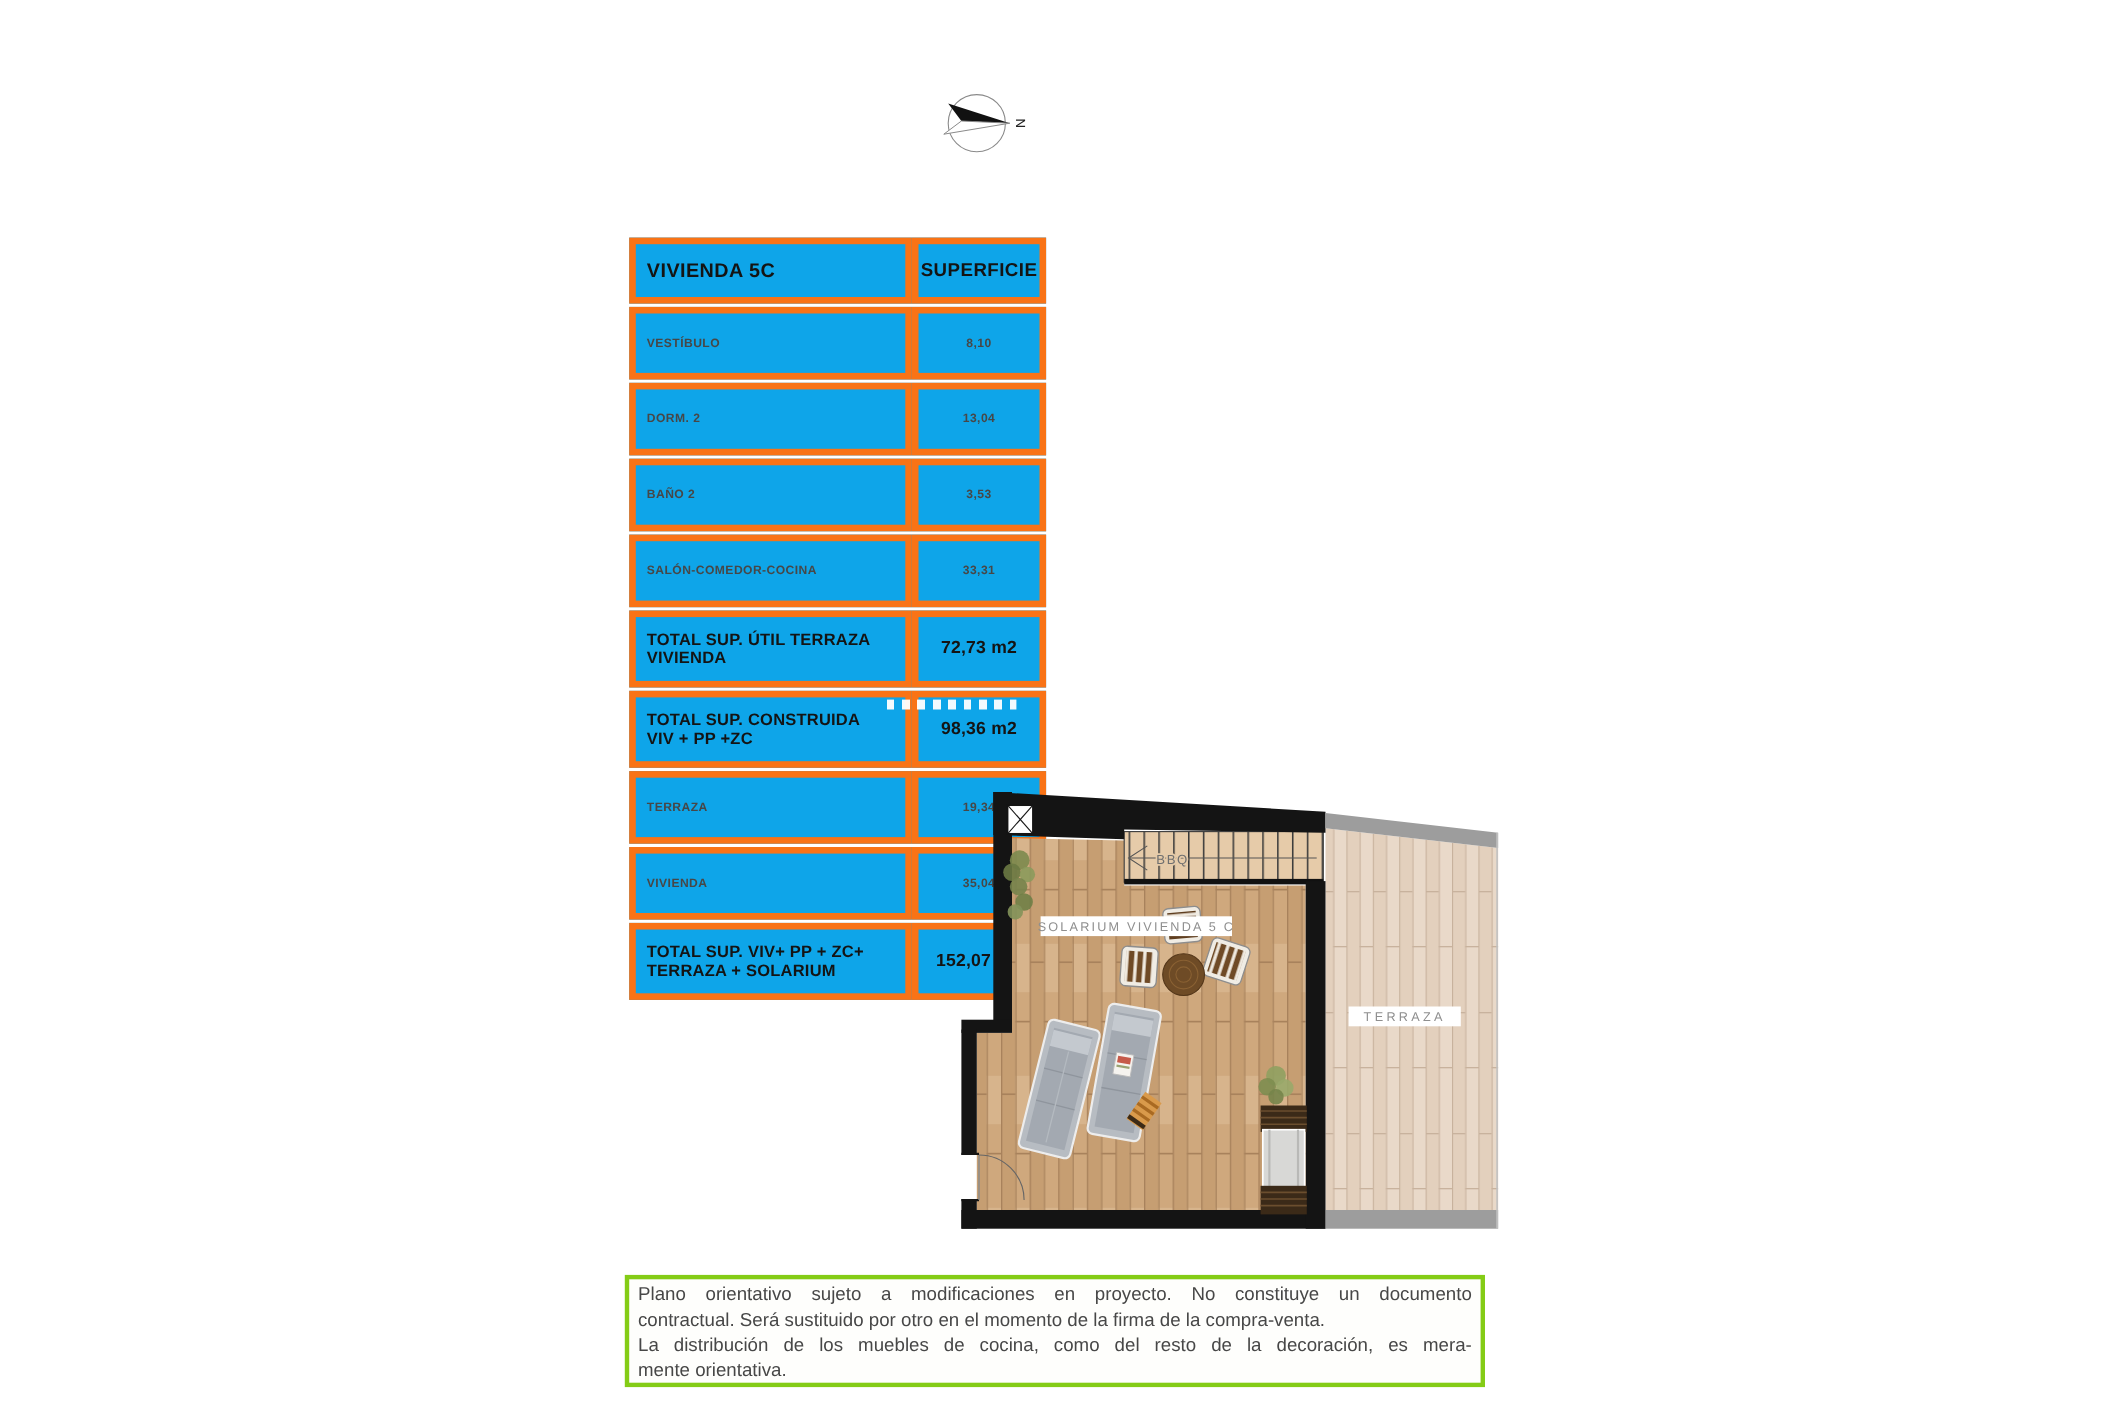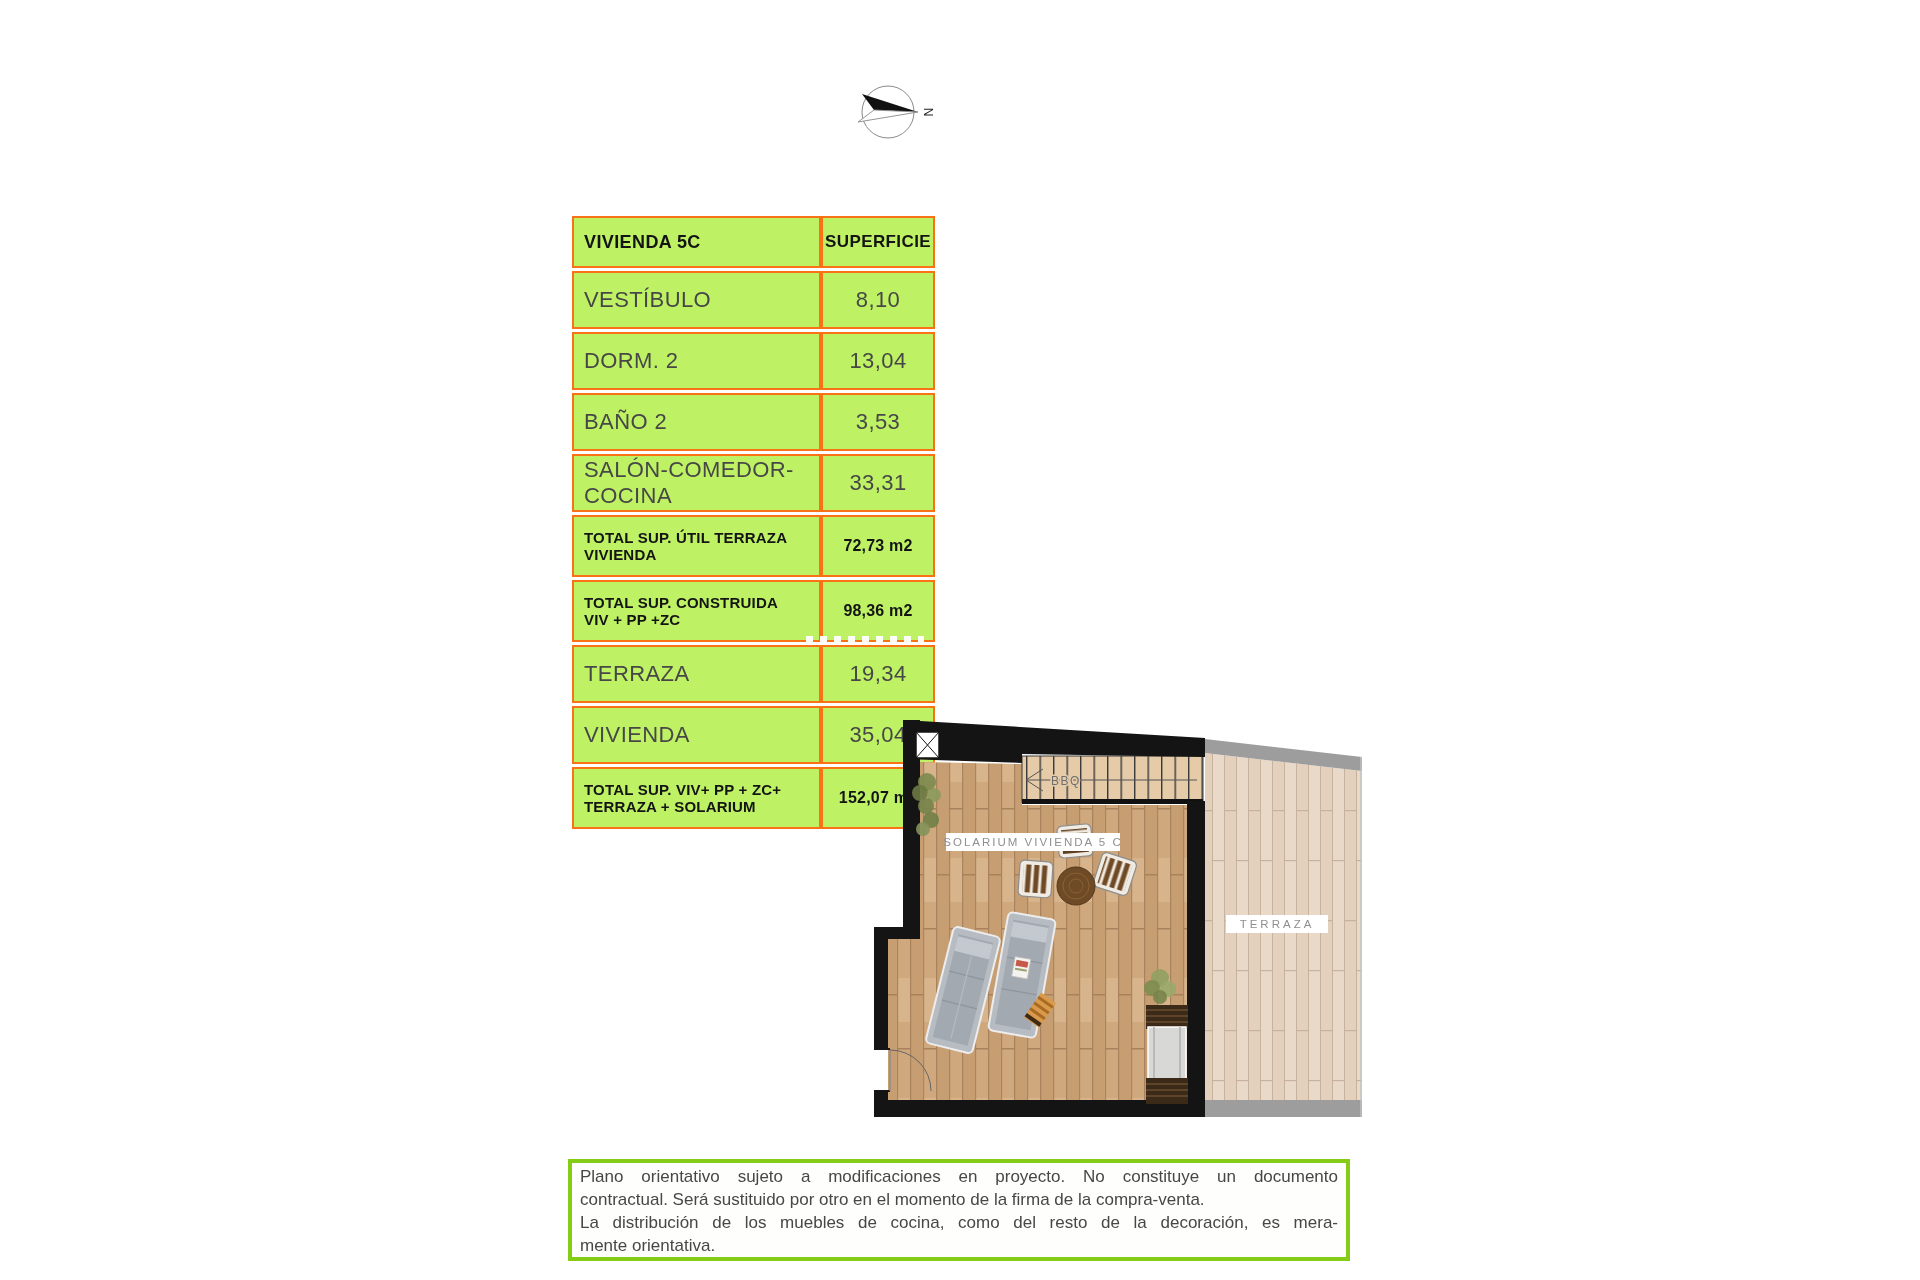--- a/index.html
+++ b/index.html
@@ -7,27 +7,27 @@
     width:1920px;height:1280px;position:relative;overflow:hidden;
     background:#ffffff;
     font-family:"Liberation Sans", sans-serif;
   }
   
   .area-table{
     position:absolute;left:572px;top:213px;
     border-collapse:separate;border-spacing:0 3px;
   }
   .area-table th,.area-table td{
-    border:2px solid #f97316;background:#bef264;vertical-align:middle;
+    border:6px solid #f97316;background:#0ea5e9;vertical-align:middle;
   }
   .area-table .label{width:231px;text-align:left;padding:0 4px 0 10px;}
   .area-table .value{width:106px;text-align:center;padding:11px 2px;}
   .area-table th{height:26px;font-size:18px;color:#141414;letter-spacing:.4px;}
   .area-table th.value{font-size:17px;}
-  .area-table tr.normal td{height:32px;font-size:22px;font-weight:400;color:#474747;letter-spacing:.4px;}
+  .area-table tr.normal td{height:32px;font-size:11px;font-weight:700;color:#474747;letter-spacing:.4px;}
   .area-table tr.total td{height:36px;font-size:15px;font-weight:bold;color:#141414;line-height:1.15;letter-spacing:.2px;}
   .area-table tr.total td.value{font-size:16px;}
   .area-table td.label{white-space:pre-line;}
   
   .wm-dash{
     position:absolute;left:806px;top:636px;width:118px;height:9px;
     background:repeating-linear-gradient(90deg, rgba(255,255,255,.95) 0 7px, rgba(255,255,255,0) 7px 14px);
     pointer-events:none;
   }
   

